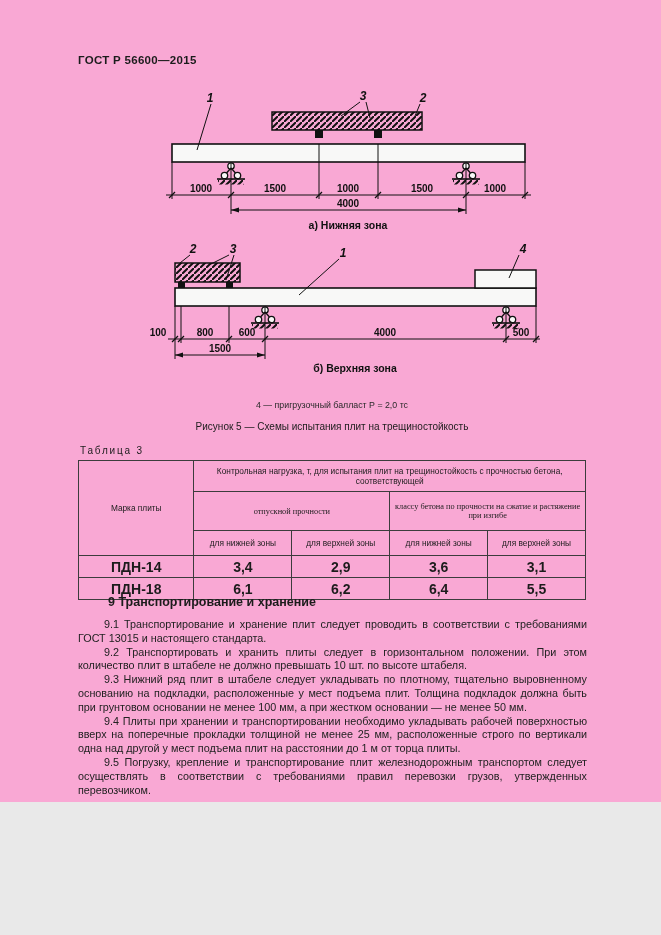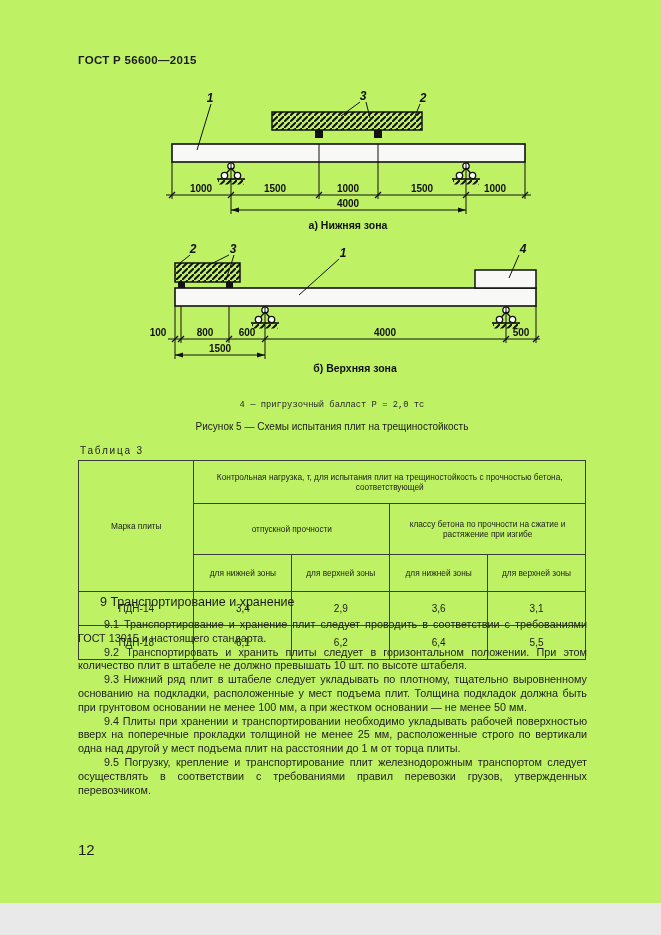--- a/index.html
+++ b/index.html
@@ -1,40 +1,40 @@
 <!DOCTYPE html>
 <html><head>
 <meta charset="utf-8">
 <style>
   html,body{margin:0;padding:0;}
   body{background:#e9e9e9;font-family:"Liberation Sans",sans-serif;}
   .sheet{
-    position:relative;width:661px;height:903px;background:#bef264;
+    position:relative;width:661px;height:802px;background:#f9a8d4;
     overflow:hidden;color:#1c1c1c;
   }
   .doc-header{position:absolute;left:78px;top:54px;font-size:11.5px;font-weight:bold;letter-spacing:.3px;}
   .fig-svg{position:absolute;left:80px;}
   #svg-a{top:86px;}
   #svg-b{top:238px;}
   .legend{position:absolute;left:78px;width:508px;text-align:center;font-size:8.8px;color:#2a2a2a;}
   .legend1{top:387px;}
-  .legend2{top:400px;font-family:Liberation Mono, monospace;}
+  .legend2{top:400px;}
   .fig-title{position:absolute;left:78px;top:421px;width:508px;text-align:center;font-size:10px;color:#1c1c1c;}
   .tbl-label{position:absolute;left:80px;top:445px;font-size:10px;letter-spacing:1.8px;text-align:right;}
   table.gost{
     position:absolute;left:78px;top:460px;width:508px;border-collapse:collapse;
     font-size:8.3px;color:#1c1c1c;table-layout:fixed;
   }
-  table.gost td{border:1px solid #3c3c3c;text-align:center;vertical-align:middle;padding:8px 4px;}
+  table.gost td{border:1px solid #3c3c3c;text-align:center;vertical-align:middle;padding:2px 4px;}
   table.gost td.mark-col{width:21%;}
   table.gost .hdr-span{height:26px;}
-  table.gost .hdr-grp{height:34px;}
+  table.gost .hdr-grp{height:34px;font-family:Liberation Serif, serif;}
   table.gost .hdr-sub{height:20px;}
-  table.gost .body-row td{height:17px;font-size:10px;}
-  .sec-heading{position:absolute;left:100px;top:595px;font-size:12.5px;font-weight:normal;}
+  table.gost .body-row td{height:17px;font-size:14px;font-weight:bold;}
+  .sec-heading{position:absolute;left:108px;top:595px;font-size:12.5px;font-weight:bold;}
   .paras{position:absolute;left:78px;top:618px;width:509px;font-size:10.8px;line-height:13.8px;text-align:justify;color:#222;}
   .paras p{margin:0;text-indent:26px;}
   .page-num{position:absolute;left:78px;top:841px;font-size:15px;}
   svg text{font-family:"Liberation Sans",sans-serif;fill:#111;}
   .dimtxt{font-size:10px;font-weight:bold;}
   .callout{font-size:12px;font-weight:bold;font-style:italic;}
   .schemelbl{font-size:10.5px;font-weight:bold;}
 </style>
 </head>
 <body>

